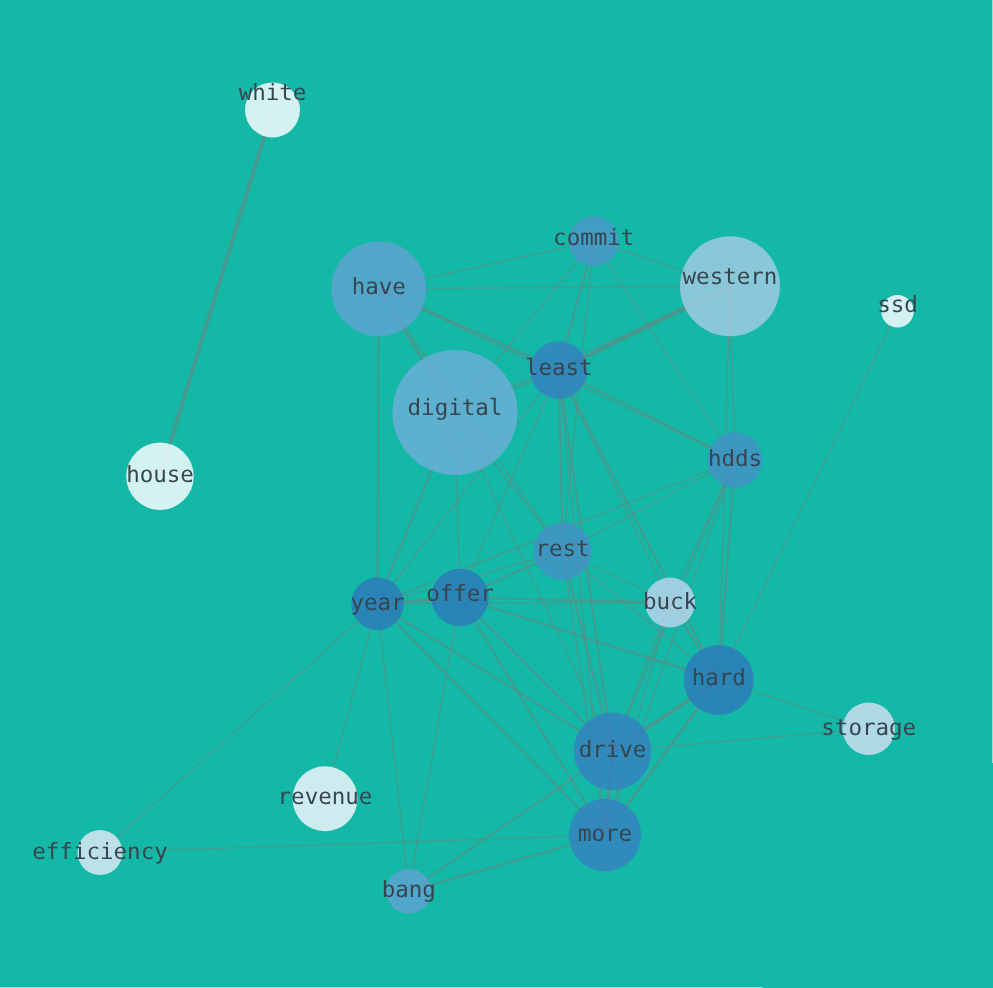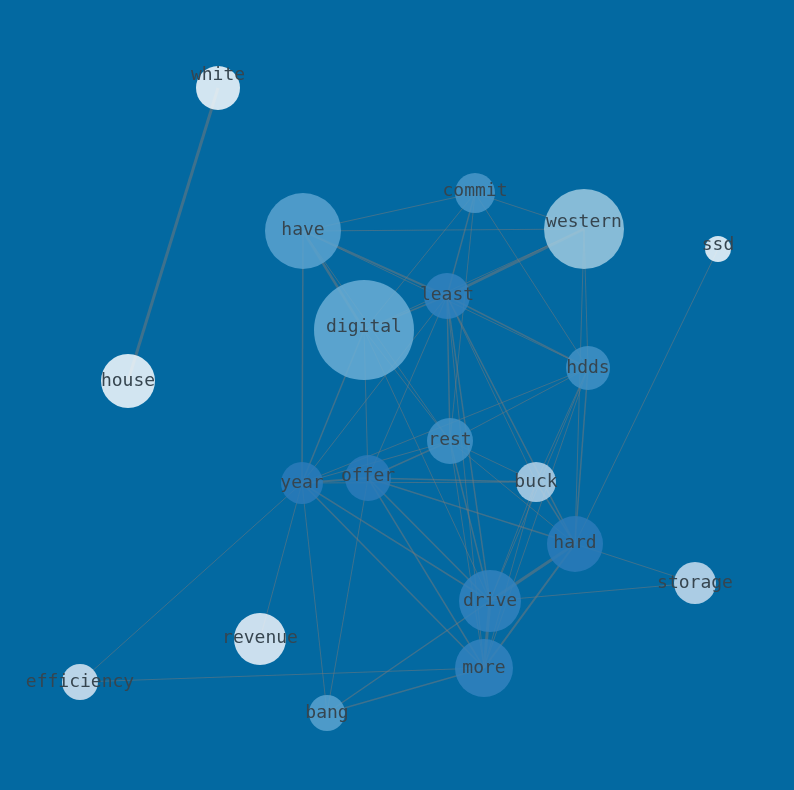--- a/index.html
+++ b/index.html
@@ -5,21 +5,21 @@
   html, body {
     margin: 0;
     padding: 0;
     background: #ffffff;
     font-family: "DejaVu Sans Mono", "Liberation Mono", monospace;
   }
   .canvas-wrap {
     position: relative;
     width: 794px;
     height: 790px;
-    background: #0369a1;
+    background: #14b8a6;
     overflow: hidden;
   }
   svg text {
     font-family: "DejaVu Sans Mono", "Liberation Mono", monospace;
     font-size: 18px;
     font-weight: 400;
   }
 </style>
 </head>
 <body>

